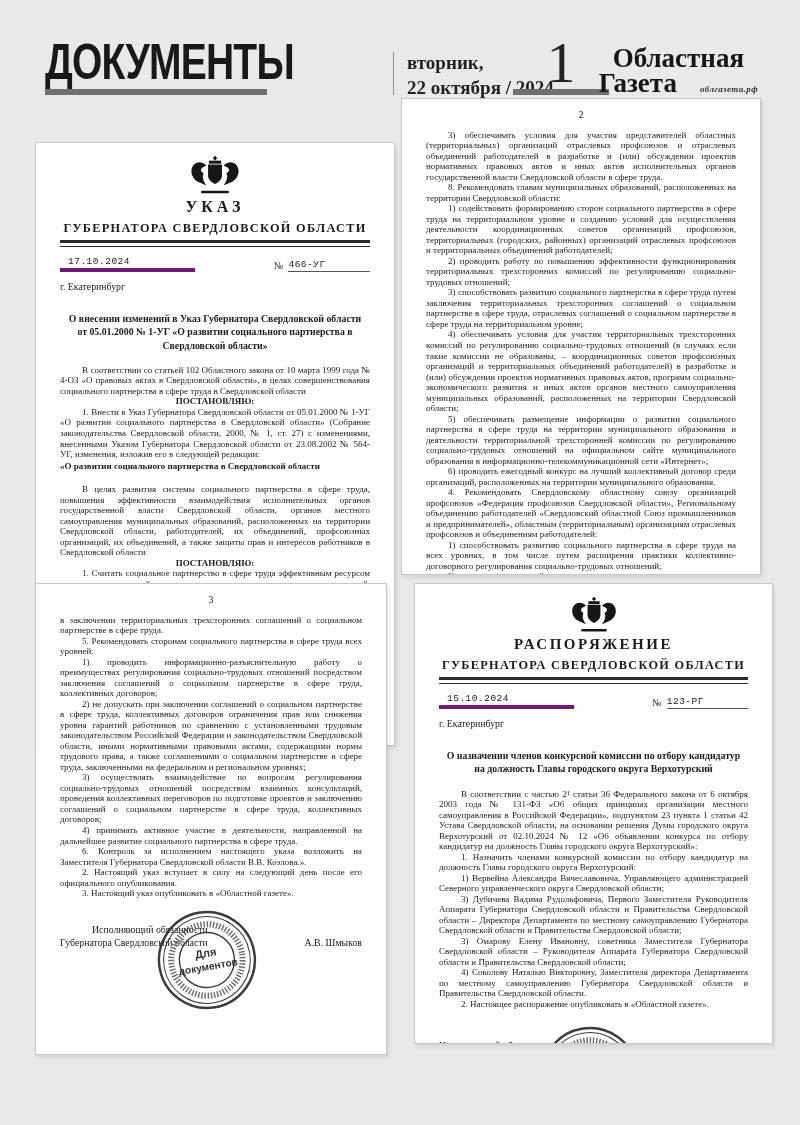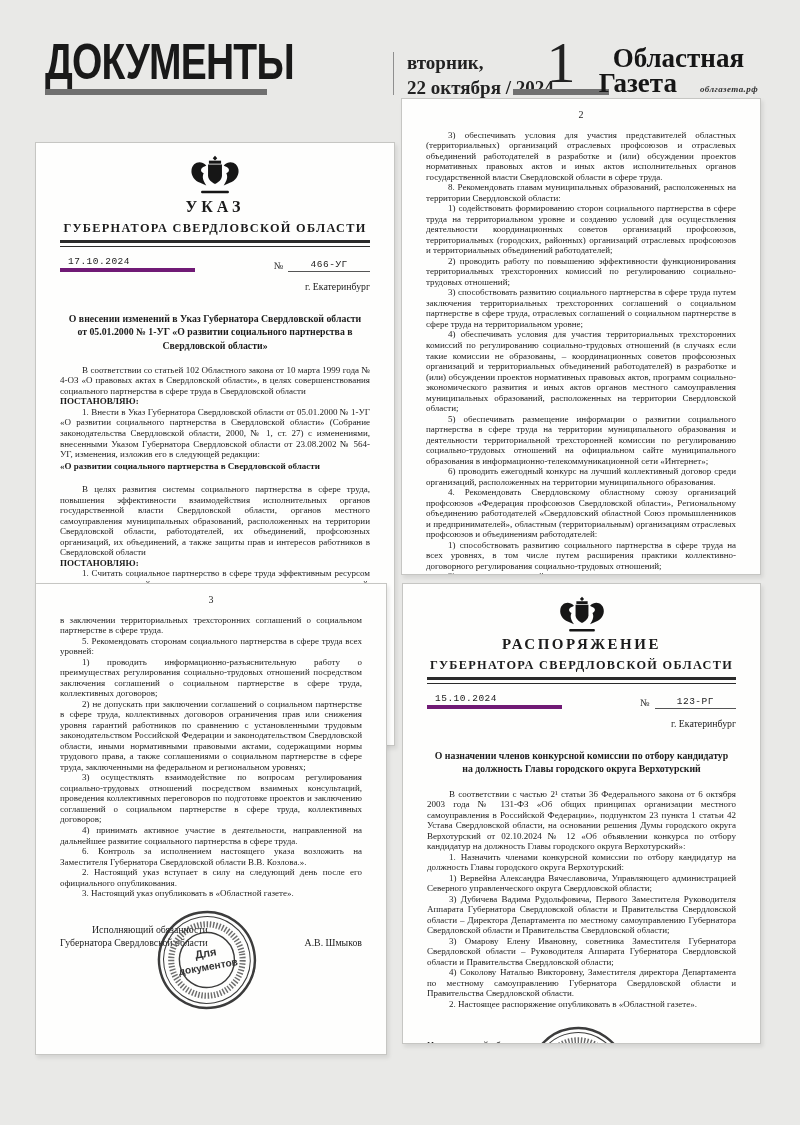--- a/index.html
+++ b/index.html
@@ -29,42 +29,42 @@
   
   .panel{
     position:absolute;background:#fefefd;border:1px solid #c6c6c3;
     box-shadow:2px 3px 4px rgba(0,0,0,.09);
     box-sizing:border-box;padding:9px 24px 10px;overflow:hidden;
     font-size:9px;line-height:1.17;
   }
   #p1{left:35px;top:98px;width:360px;height:604px;margin-top:44px;}
   #p2{left:401px;top:98px;width:360px;height:477px;}
   #p3{left:35px;top:583px;width:352px;height:472px;}
-  #p4{left:402px;top:583px;width:359px;height:461px;}
+  #p4{left:414px;top:583px;width:359px;height:461px;}
   .pgnum{text-align:center;font-size:10px;margin:1px 0 9px;}
   
   .emblem{display:block;margin:3px auto 3px;}
   .doc-type{text-align:center;font-weight:bold;font-size:16px;letter-spacing:4px;}
   .doc-org{text-align:center;font-weight:bold;font-size:12.3px;letter-spacing:1.3px;margin-top:4px;}
   .rule-double{margin:5px 0 9px;border-top:3px solid #2b2b2b;border-bottom:1.6px solid #2b2b2b;height:2.6px;}
   .date-row{display:flex;justify-content:space-between;align-items:flex-end;font-size:9.5px;}
   .date-cell{width:41%;border-bottom:4px solid #701a75;padding:0 0 1px 8px;
     font-family:"Liberation Mono",monospace;letter-spacing:.5px;}
   .num-cell{width:31%;display:flex;align-items:flex-end;gap:5px;}
   .num-sign{font-size:10px;}
-  .num-val{flex:1;text-align:center;border-bottom:1px solid #555;padding-bottom:1px;
+  .num-val{flex:1;border-bottom:1px solid #555;padding-bottom:1px;
     font-family:"Liberation Mono",monospace;letter-spacing:.5px;}
-  .city{text-align:right;font-size:9.8px;margin:9px 0 0;}
+  .city{text-align:left;font-size:9.8px;margin:9px 0 0;}
   .doc-title{text-align:center;font-weight:bold;font-size:9.8px;line-height:1.35;
     max-width:302px;margin:20px auto 13px;}
   
   .para{margin:0;text-align:justify;}
   .para.ind{text-indent:22px;}
   .para.noind{text-indent:0;}
-  .para.head{font-weight:bold;text-indent:0;text-align:left;}
+  .para.head{font-weight:bold;text-indent:0;text-align:center;}
   .para.center{text-align:left;font-weight:bold;text-indent:0;margin:1px 0 13px;}
   
   .sig{position:relative;margin-top:24px;font-size:9.8px;text-align:right;}
   .sig-row{display:flex;justify-content:space-between;align-items:flex-end;}
   .sig-left div{line-height:1.35;}
   .sig-right{white-space:nowrap;padding-bottom:1px;}
   .seal{position:absolute;left:50%;top:-14px;width:102px;height:102px;
     transform:translateX(-54%) rotate(-10deg);opacity:.92;}
   .seal text{font-family:"Liberation Sans",sans-serif;font-weight:bold;fill:#222;}
 </style>

